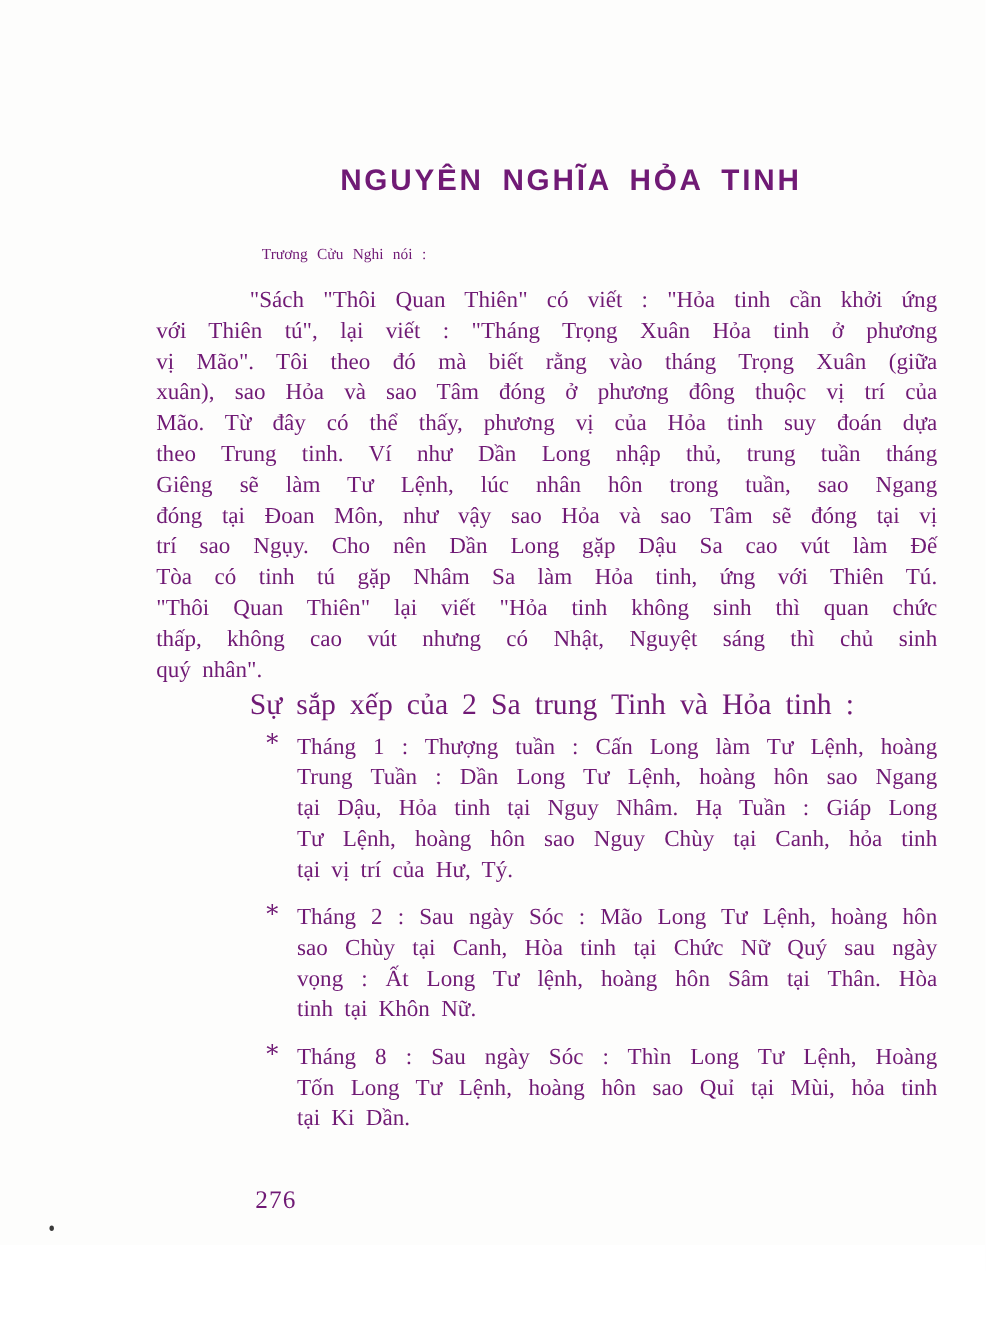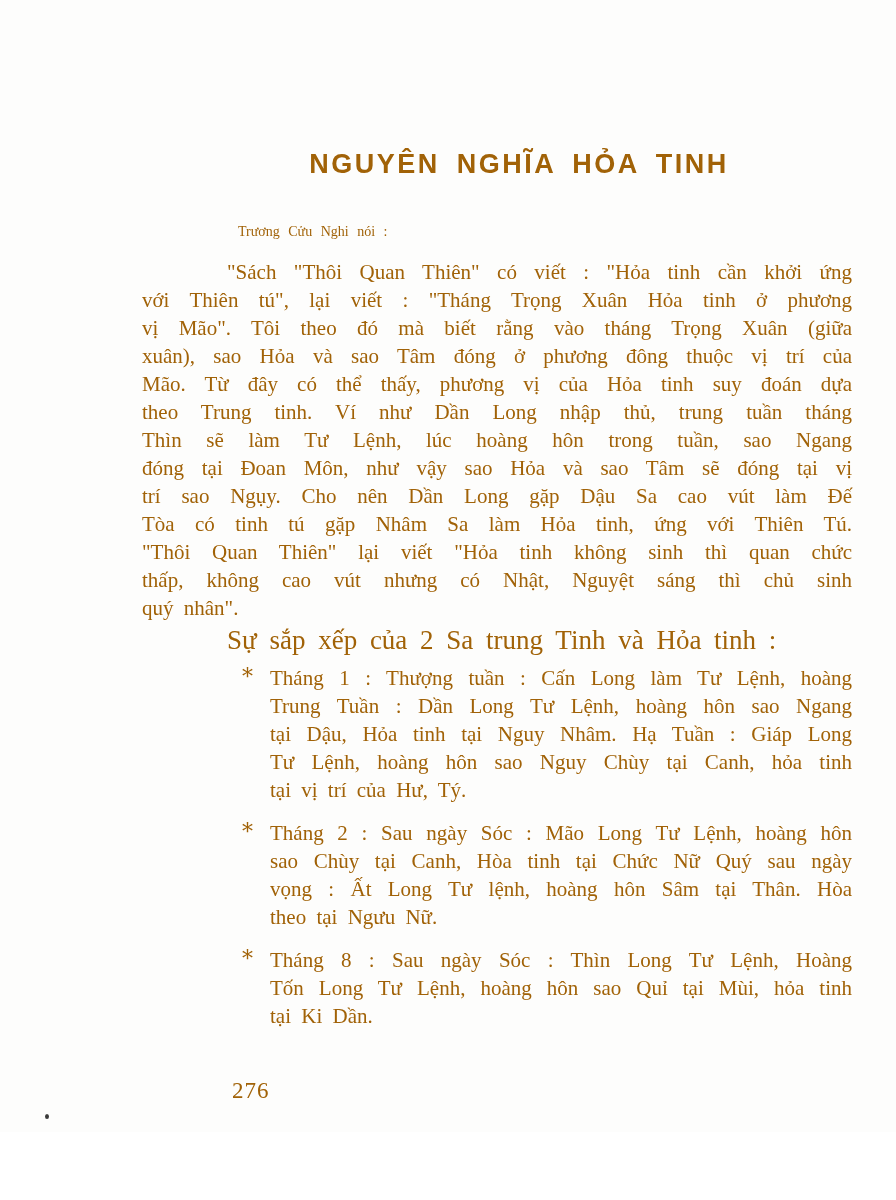--- a/index.html
+++ b/index.html
@@ -5,21 +5,21 @@
   html, body {
     margin: 0;
     padding: 0;
     background: #ffffff;
   }
   .page {
     position: relative;
     width: 896px;
     height: 1132px;
     background: #fdfdfc;
-    color: #a16207;
+    color: #701a75;
     font-family: "Liberation Serif", "DejaVu Serif", serif;
     overflow: hidden;
     box-sizing: border-box;
     padding: 146px 44px 0 142px;
   }
   .title {
     margin: 0;
     font-family: "Liberation Sans", "DejaVu Sans", sans-serif;
     font-weight: 700;
     font-size: 27px;
@@ -104,21 +104,21 @@
 
   <p class="intro">Trương Cửu Nghi nói :</p>
 
   <div class="para">
       <div class="line just">"Sách "Thôi Quan Thiên" có viết : "Hỏa tinh cần khởi ứng</div>
       <div class="line just">với Thiên tú", lại viết : "Tháng Trọng Xuân Hỏa tinh ở phương</div>
       <div class="line just">vị Mão". Tôi theo đó mà biết rằng vào tháng Trọng Xuân (giữa</div>
       <div class="line just">xuân), sao Hỏa và sao Tâm đóng ở phương đông thuộc vị trí của</div>
       <div class="line just">Mão. Từ đây có thể thấy, phương vị của Hỏa tinh suy đoán dựa</div>
       <div class="line just">theo Trung tinh. Ví như Dần Long nhập thủ, trung tuần tháng</div>
-      <div class="line just">Thìn sẽ làm Tư Lệnh, lúc hoàng hôn trong tuần, sao Ngang</div>
+      <div class="line just">Giêng sẽ làm Tư Lệnh, lúc nhân hôn trong tuần, sao Ngang</div>
       <div class="line just">đóng tại Đoan Môn, như vậy sao Hỏa và sao Tâm sẽ đóng tại vị</div>
       <div class="line just">trí sao Ngụy. Cho nên Dần Long gặp Dậu Sa cao vút làm Đế</div>
       <div class="line just">Tòa có tinh tú gặp Nhâm Sa làm Hỏa tinh, ứng với Thiên Tú.</div>
       <div class="line just">"Thôi Quan Thiên" lại viết "Hỏa tinh không sinh thì quan chức</div>
       <div class="line just">thấp, không cao vút nhưng có Nhật, Nguyệt sáng thì chủ sinh</div>
       <div class="line last-line">quý nhân".</div>
     </div>
 
   <p class="list-intro">Sự sắp xếp của 2 Sa trung Tinh và Hỏa tinh :</p>
 
@@ -133,21 +133,21 @@
           <div class="line last-line">tại vị trí của Hư, Tý.</div>
         </div>
   </div>
 
   <div class="bullet">
     <span class="marker">*</span>
     <div class="btext">
           <div class="line just">Tháng 2 : Sau ngày Sóc : Mão Long Tư Lệnh, hoàng hôn</div>
           <div class="line just">sao Chùy tại Canh, Hòa tinh tại Chức Nữ Quý sau ngày</div>
           <div class="line just">vọng : Ất Long Tư lệnh, hoàng hôn Sâm tại Thân. Hòa</div>
-          <div class="line last-line">theo tại Ngưu Nữ.</div>
+          <div class="line last-line">tinh tại Khôn Nữ.</div>
         </div>
   </div>
 
   <div class="bullet">
     <span class="marker">*</span>
     <div class="btext">
           <div class="line just">Tháng 8 : Sau ngày Sóc : Thìn Long Tư Lệnh, Hoàng</div>
           <div class="line just">Tốn Long Tư Lệnh, hoàng hôn sao Quỉ tại Mùi, hỏa tinh</div>
           <div class="line last-line">tại Ki Dần.</div>
         </div>

